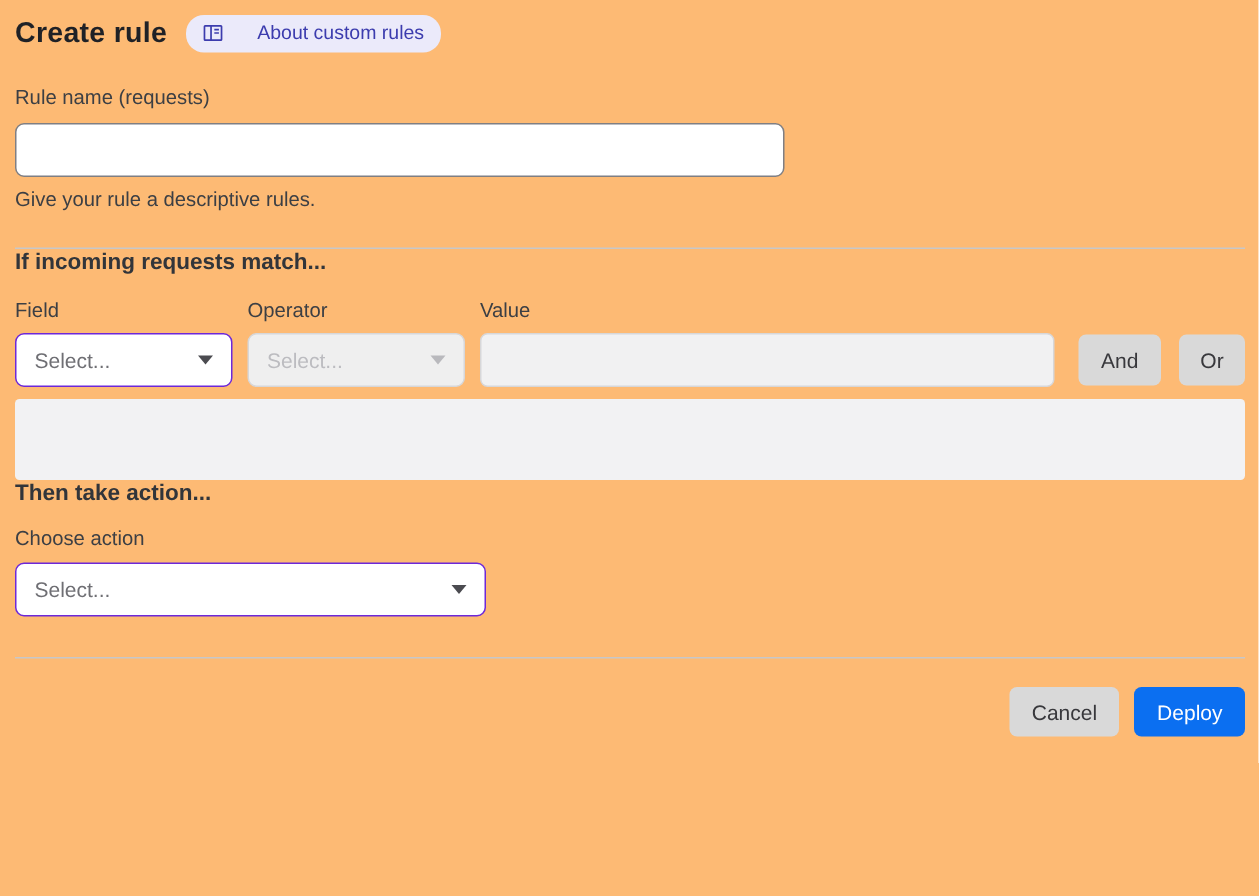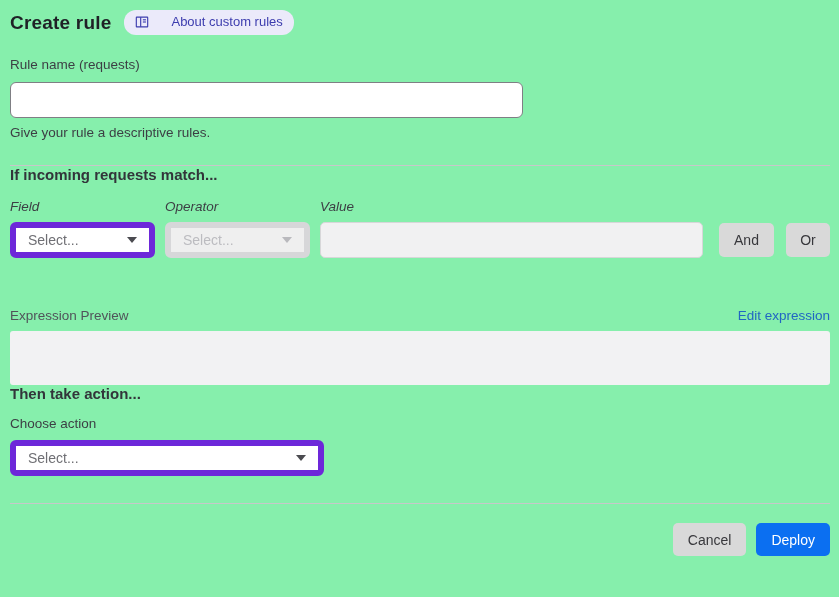--- a/index.html
+++ b/index.html
@@ -7,21 +7,21 @@
   body {
     font-family: "Liberation Sans", sans-serif;
     color: #2e3136;
     -webkit-font-smoothing: antialiased;
   }
   .page {
     width: 839px;
     height: 597px;
     padding: 10px 9px 12px 10px;
     position: relative;
-    background: #86efac;
+    background: #fdba74;
   }
 
   
   .title-row { display: flex; align-items: center; gap: 13px; }
   .page-title {
     font-size: 19px;
     font-weight: 700;
     color: #1f2126;
     letter-spacing: 0.2px;
   }
@@ -67,28 +67,28 @@
 
   .section-heading {
     font-size: 15px;
     font-weight: 700;
     color: #32353a;
   }
 
   
   .match-row { margin-top: 15px; display: flex; align-items: flex-end; }
   .field-col { display: flex; flex-direction: column; }
-  .field-col .form-label { margin-bottom: 6px; font-style: italic; }
+  .field-col .form-label { margin-bottom: 6px; }
   .col-field { width: 148px; margin-right: 10px; }
   .col-operator { width: 148px; margin-right: 10px; }
   .col-value { width: 383px; }
 
   .select-box {
     height: 36px;
-    border: 6px solid #6d28d9;
+    border: 1px solid #6d28d9;
     border-radius: 6px;
     background: #fff;
     display: flex;
     align-items: center;
     justify-content: space-between;
     padding: 0 12px;
     font-size: 14px;
     color: #6f6f74;
     cursor: pointer;
     user-select: none;
@@ -231,24 +231,20 @@
       <div class="form-label">Value</div>
       <input class="value-input" type="text" disabled="" value="" style="">
     </div>
 
     <div class="andor-group">
       <button class="btn btn-neutral btn-and">And</button>
       <button class="btn btn-neutral btn-or">Or</button>
     </div>
   </div>
 
-  <div class="preview-head">
-    <div class="preview-label">Expression Preview</div>
-    <a class="edit-expression-link">Edit expression</a>
-  </div>
   <div class="preview-box"></div>
 
   <div class="section-heading">Then take action...</div>
   <div class="form-label choose-action-label">Choose action</div>
   <div class="select-box action-select">
     <span>Select...</span>
     <span class="caret"></span>
   </div>
 
   <hr class="divider divider-bottom">

